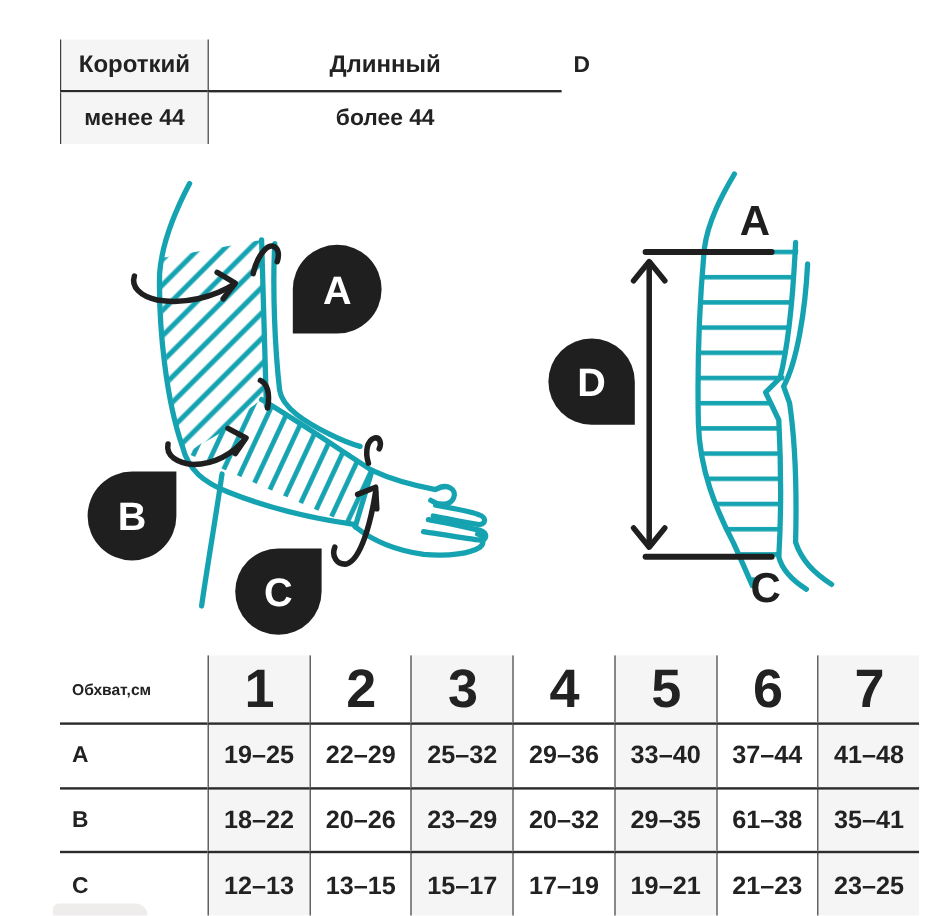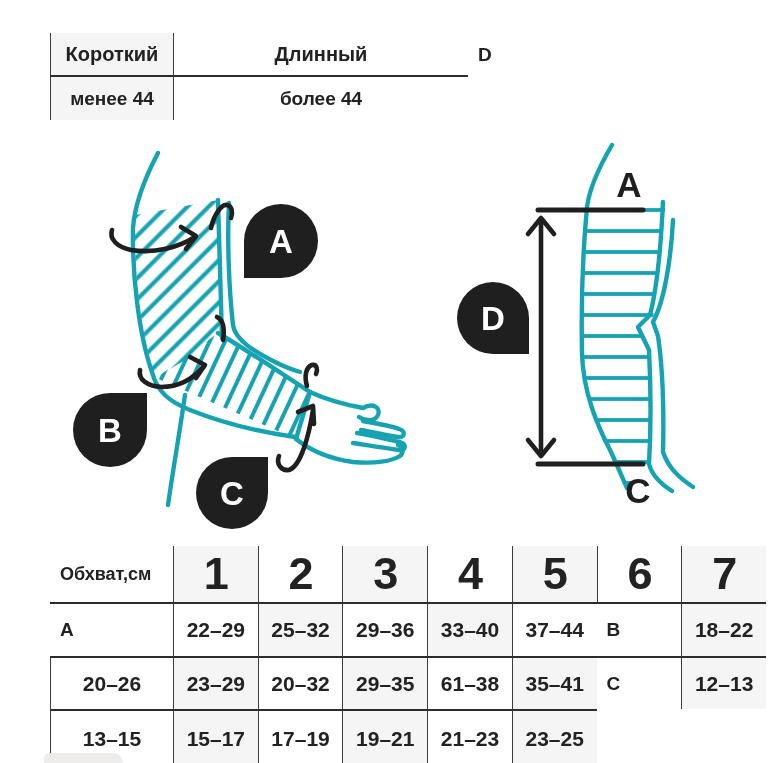--- a/index.html
+++ b/index.html
@@ -26,21 +26,21 @@
   .lt-head{font-weight:bold;font-size:20px;}
   .lt-val{font-size:19px;}
   .lt-lbl{font-size:19px;}
 
   
   .stable{
     position:absolute;left:50px;top:546px;width:716px;height:217px;
     display:grid;grid-template-columns:123px repeat(7,1fr);
     grid-template-rows:56px 54px 53px 57px;overflow:hidden;
   }
-  .st-head{font-weight:bold;font-size:18px;}
+  .st-head{font-weight:bold;font-size:13px;}
   .st-size{font-weight:bold;font-size:45px;letter-spacing:-1px;}
   .st-rowlbl{font-weight:bold;font-size:19px;}
   .st-val{font-size:21px;}
 
   
   .fig{position:absolute;}
   #fig-arm{left:95px;top:140px;width:340px;height:390px;}
   #fig-length{left:430px;top:140px;width:345px;height:400px;}
 
   .drop{
@@ -162,25 +162,27 @@
   <div class="cell lbl st-head">Обхват,см</div>
   <div class="cell c st-size gray vl">1</div>
   <div class="cell c st-size vl">2</div>
   <div class="cell c st-size gray vl">3</div>
   <div class="cell c st-size vl">4</div>
   <div class="cell c st-size gray vl">5</div>
   <div class="cell c st-size vl">6</div>
   <div class="cell c st-size gray vl">7</div>
 
   <div class="cell lbl st-rowlbl ht">A</div>
+  <div class="cell c st-val gray vl ht">19–25</div>
   <div class="cell c st-val vl ht">22–29</div>
   <div class="cell c st-val gray vl ht">25–32</div>
   <div class="cell c st-val vl ht">29–36</div>
   <div class="cell c st-val gray vl ht">33–40</div>
   <div class="cell c st-val vl ht">37–44</div>
+  <div class="cell c st-val gray vl ht">41–48</div>
 
   <div class="cell lbl st-rowlbl ht">B</div>
   <div class="cell c st-val gray vl ht">18–22</div>
   <div class="cell c st-val vl ht">20–26</div>
   <div class="cell c st-val gray vl ht">23–29</div>
   <div class="cell c st-val vl ht">20–32</div>
   <div class="cell c st-val gray vl ht">29–35</div>
   <div class="cell c st-val vl ht">61–38</div>
   <div class="cell c st-val gray vl ht">35–41</div>
 

